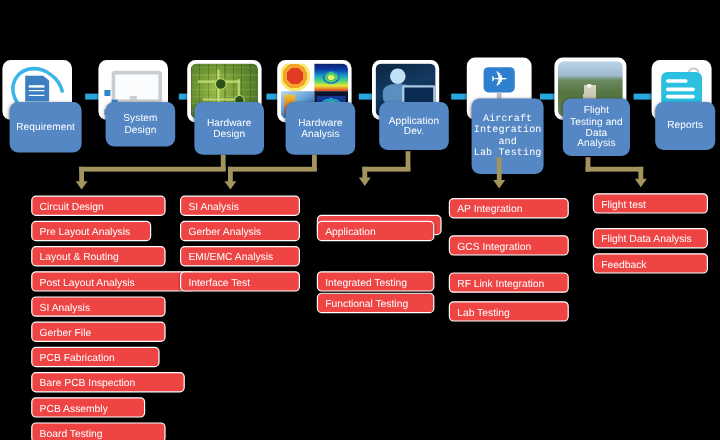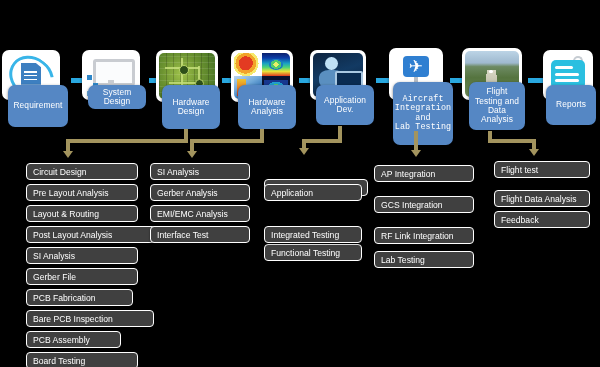--- a/index.html
+++ b/index.html
@@ -73,21 +73,21 @@
     width: 0; height: 0;
     border-top: 4.5px solid transparent;
     border-bottom: 4.5px solid transparent;
     border-left: 7px solid #29a8e0;
   }
 
   
   .pill {
     position: absolute;
     height: 17px;
-    background: #404040;
+    background: #ef4444;
     border: 1.6px solid #ffffff;
     border-radius: 4px;
     box-shadow: 0 1px 2px rgba(0,0,0,0.55);
     color: #ffffff;
     font-size: 8.6px;
     display: flex;
     align-items: center;
     padding-left: 6px;
     box-sizing: border-box;
     white-space: nowrap;
@@ -285,21 +285,21 @@
           <div class="neck"></div>
           <div class="base"></div>
           <div class="dots">
               <s></s>
               <s></s>
               <s></s>
             </div>
         </div>
       </div>
     </div>
-    <div class="stage-label" style="left:88px; top:85px; width:58px; height:24px;">System<br>Design</div>
+    <div class="stage-label" style="left:88px; top:85px; width:58px; height:37px;">System<br>Design</div>
   </div>
 
   <div class="arrow" style="left:149px; top:76px; width:22px;">
     <div class="shaft" style="width:15px;"></div>
     <div class="head" style="left:15px;"></div>
   </div>
 
   <div class="stage">
     <div class="stage-thumb" style="left:156px; top:50px; width:62px; height:52px;">
       <div class="stage-thumb-inner">
@@ -427,21 +427,21 @@
   <div class="conn" style="left:414px; top:131px; width:4px; height:21px;"></div>
   <div class="conn-head" style="left:410.5px; top:150px;"></div>
 
   <div class="conn" style="left:488px; top:131px; width:4px; height:12px;"></div>
   <div class="conn" style="left:488px; top:139px; width:48px; height:4px;"></div>
   <div class="conn" style="left:532px; top:139px; width:4px; height:12px;"></div>
   <div class="conn-head" style="left:528.5px; top:149px;"></div>
 
   <div>
     <div class="pill" style="left:26px; top:163px;  width:112px;">Circuit Design</div>
-    <div class="pill" style="left:26px; top:184px;  width:112px;">Pre Layout Analysis</div>
+    <div class="pill" style="left:26px; top:184px;  width:100px;">Pre Layout Analysis</div>
     <div class="pill" style="left:26px; top:205px;  width:112px;">Layout &amp; Routing</div>
     <div class="pill" style="left:26px; top:226px;  width:136px;">Post Layout Analysis</div>
     <div class="pill" style="left:26px; top:247px;  width:112px;">SI Analysis</div>
     <div class="pill" style="left:26px; top:268px;  width:112px;">Gerber File</div>
     <div class="pill" style="left:26px; top:289px;  width:107px;text-align:right;">PCB Fabrication</div>
     <div class="pill" style="left:26px; top:310px;  width:128px;">Bare PCB Inspection</div>
     <div class="pill" style="left:26px; top:331px;  width:95px;">PCB Assembly</div>
     <div class="pill" style="left:26px; top:352px;  width:112px;">Board Testing</div>
   </div>
 

